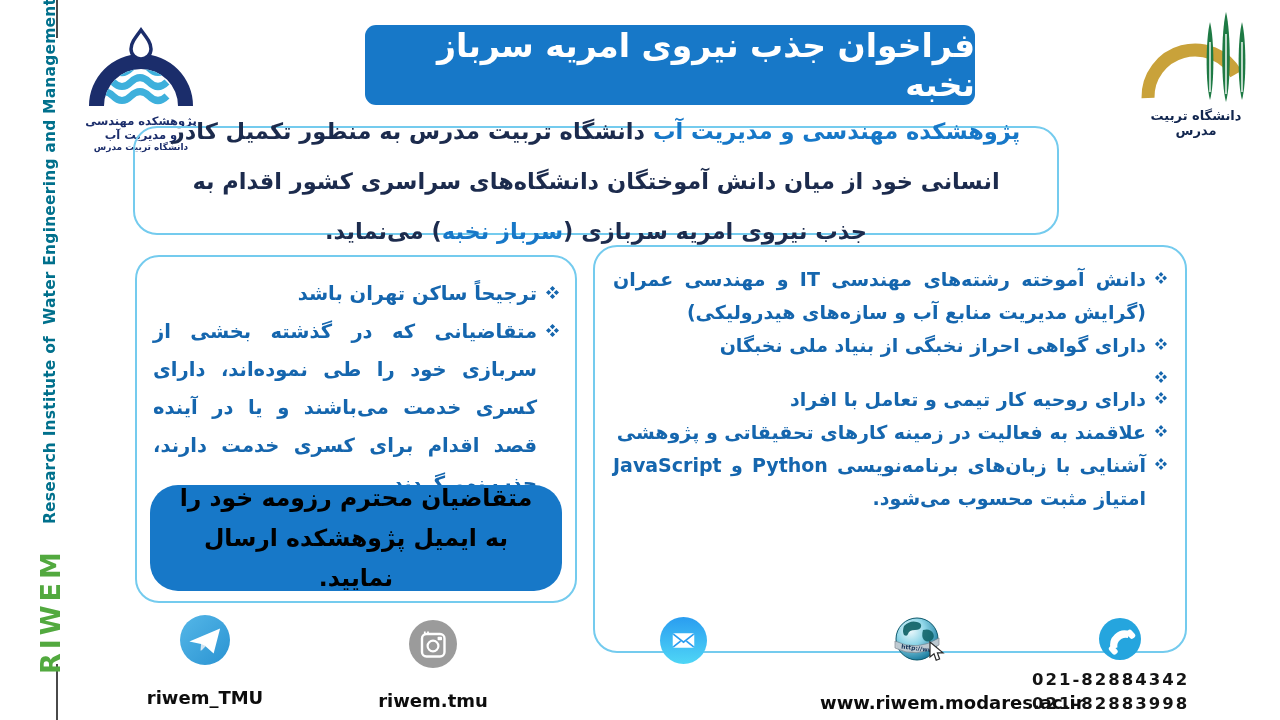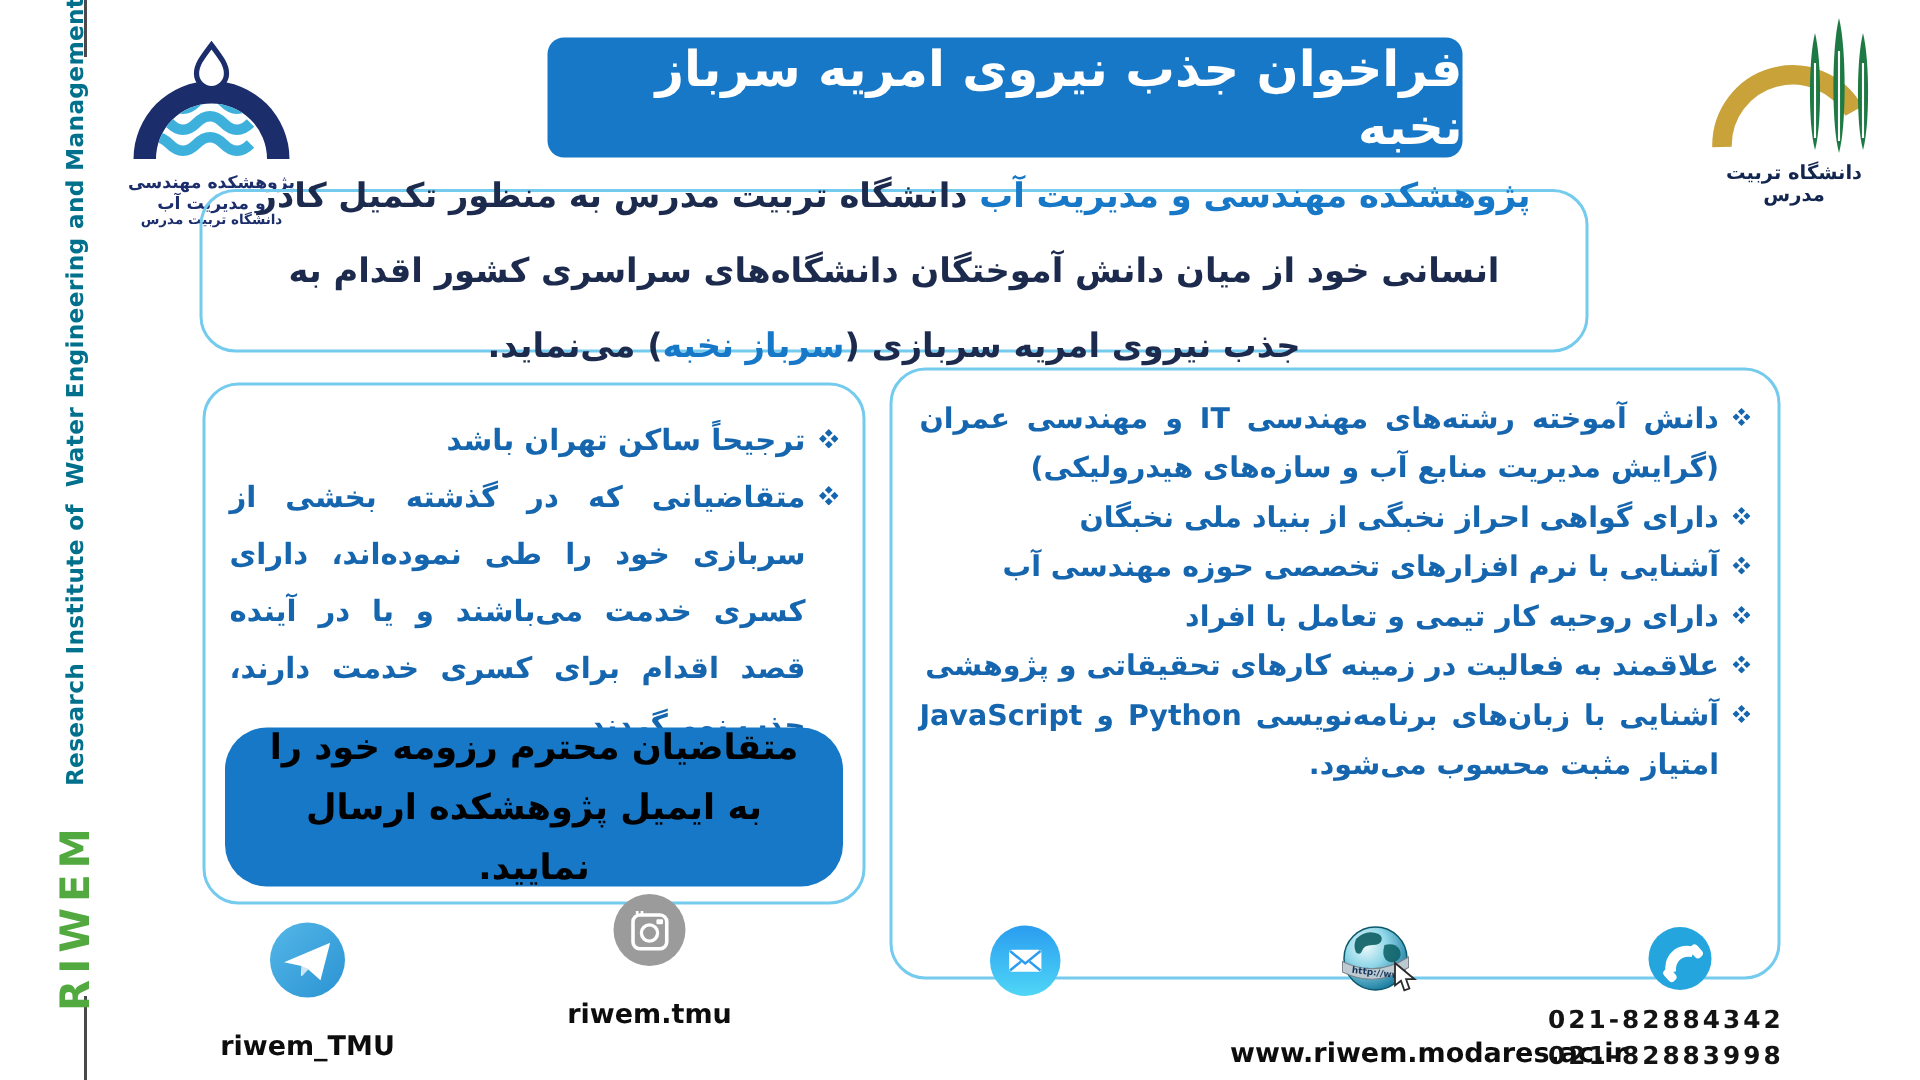--- a/index.html
+++ b/index.html
@@ -148,21 +148,20 @@
     <div class="bullet">
       <svg class="marker" width="12" height="12" viewBox="0 0 12 12">
           <path d="M6 0l2.4 2.4L6 4.8 3.6 2.4zM9.6 3.6L12 6 9.6 8.4 7.2 6zM6 7.2l2.4 2.4L6 12 3.6 9.6zM0 6l2.4-2.4L4.8 6 2.4 8.4z" fill="#1566ae"></path>
         </svg>
       <span class="txt">دارای گواهی احراز نخبگی از بنیاد ملی نخبگان</span>
     </div>
     <div class="bullet">
       <svg class="marker" width="12" height="12" viewBox="0 0 12 12">
           <path d="M6 0l2.4 2.4L6 4.8 3.6 2.4zM9.6 3.6L12 6 9.6 8.4 7.2 6zM6 7.2l2.4 2.4L6 12 3.6 9.6zM0 6l2.4-2.4L4.8 6 2.4 8.4z" fill="#1566ae"></path>
         </svg>
-      <span class="txt">آشنایی با نرم افزارهای تخصصی حوزه مهندسی آب</span>
     </div>
     <div class="bullet">
       <svg class="marker" width="12" height="12" viewBox="0 0 12 12">
           <path d="M6 0l2.4 2.4L6 4.8 3.6 2.4zM9.6 3.6L12 6 9.6 8.4 7.2 6zM6 7.2l2.4 2.4L6 12 3.6 9.6zM0 6l2.4-2.4L4.8 6 2.4 8.4z" fill="#1566ae"></path>
         </svg>
       <span class="txt">دارای روحیه کار تیمی و تعامل با افراد</span>
     </div>
     <div class="bullet">
       <svg class="marker" width="12" height="12" viewBox="0 0 12 12">
           <path d="M6 0l2.4 2.4L6 4.8 3.6 2.4zM9.6 3.6L12 6 9.6 8.4 7.2 6zM6 7.2l2.4 2.4L6 12 3.6 9.6zM0 6l2.4-2.4L4.8 6 2.4 8.4z" fill="#1566ae"></path>
@@ -180,21 +179,21 @@
   <div class="f-item" style="left:105px;top:615px;width:200px">
     <span class="circ" style="width:50px;height:50px;background:linear-gradient(135deg,#55b7e8,#2a93d2)">
       <svg width="50" height="50" viewBox="0 0 48 48">
           <path d="M9 25.5 38.5 13l-6.2 24-8.1-7.2-4.4 4.6.4-6.6z" fill="#fff"></path>
           <path d="M20.2 27.8l.2 6.6 4.4-4.6z" fill="#cfe4f2"></path>
         </svg>
     </span>
     <div class="lbl">riwem_TMU</div>
   </div>
 
-  <div class="f-item" style="left:333px;top:596px;width:200px">
+  <div class="f-item" style="left:333px;top:620px;width:200px">
     <span class="circ" style="width:48px;height:48px;background:#9b9b9b">
       <svg width="48" height="48" viewBox="0 0 48 48" fill="none" stroke="#fff">
         <rect x="13" y="14" width="22.5" height="22.5" rx="4.5" stroke-width="2.4"></rect>
         <circle cx="24" cy="26" r="5.4" stroke-width="2.2"></circle>
         <rect x="28.6" y="16.8" width="4.4" height="3.4" rx=".8" fill="#fff" stroke="none"></rect>
         <path d="M15.8 14v-2.6M19 14v-2.6" stroke-width="1.8"></path>
       </svg>
     </span>
     <div class="lbl">riwem.tmu</div>
   </div>

